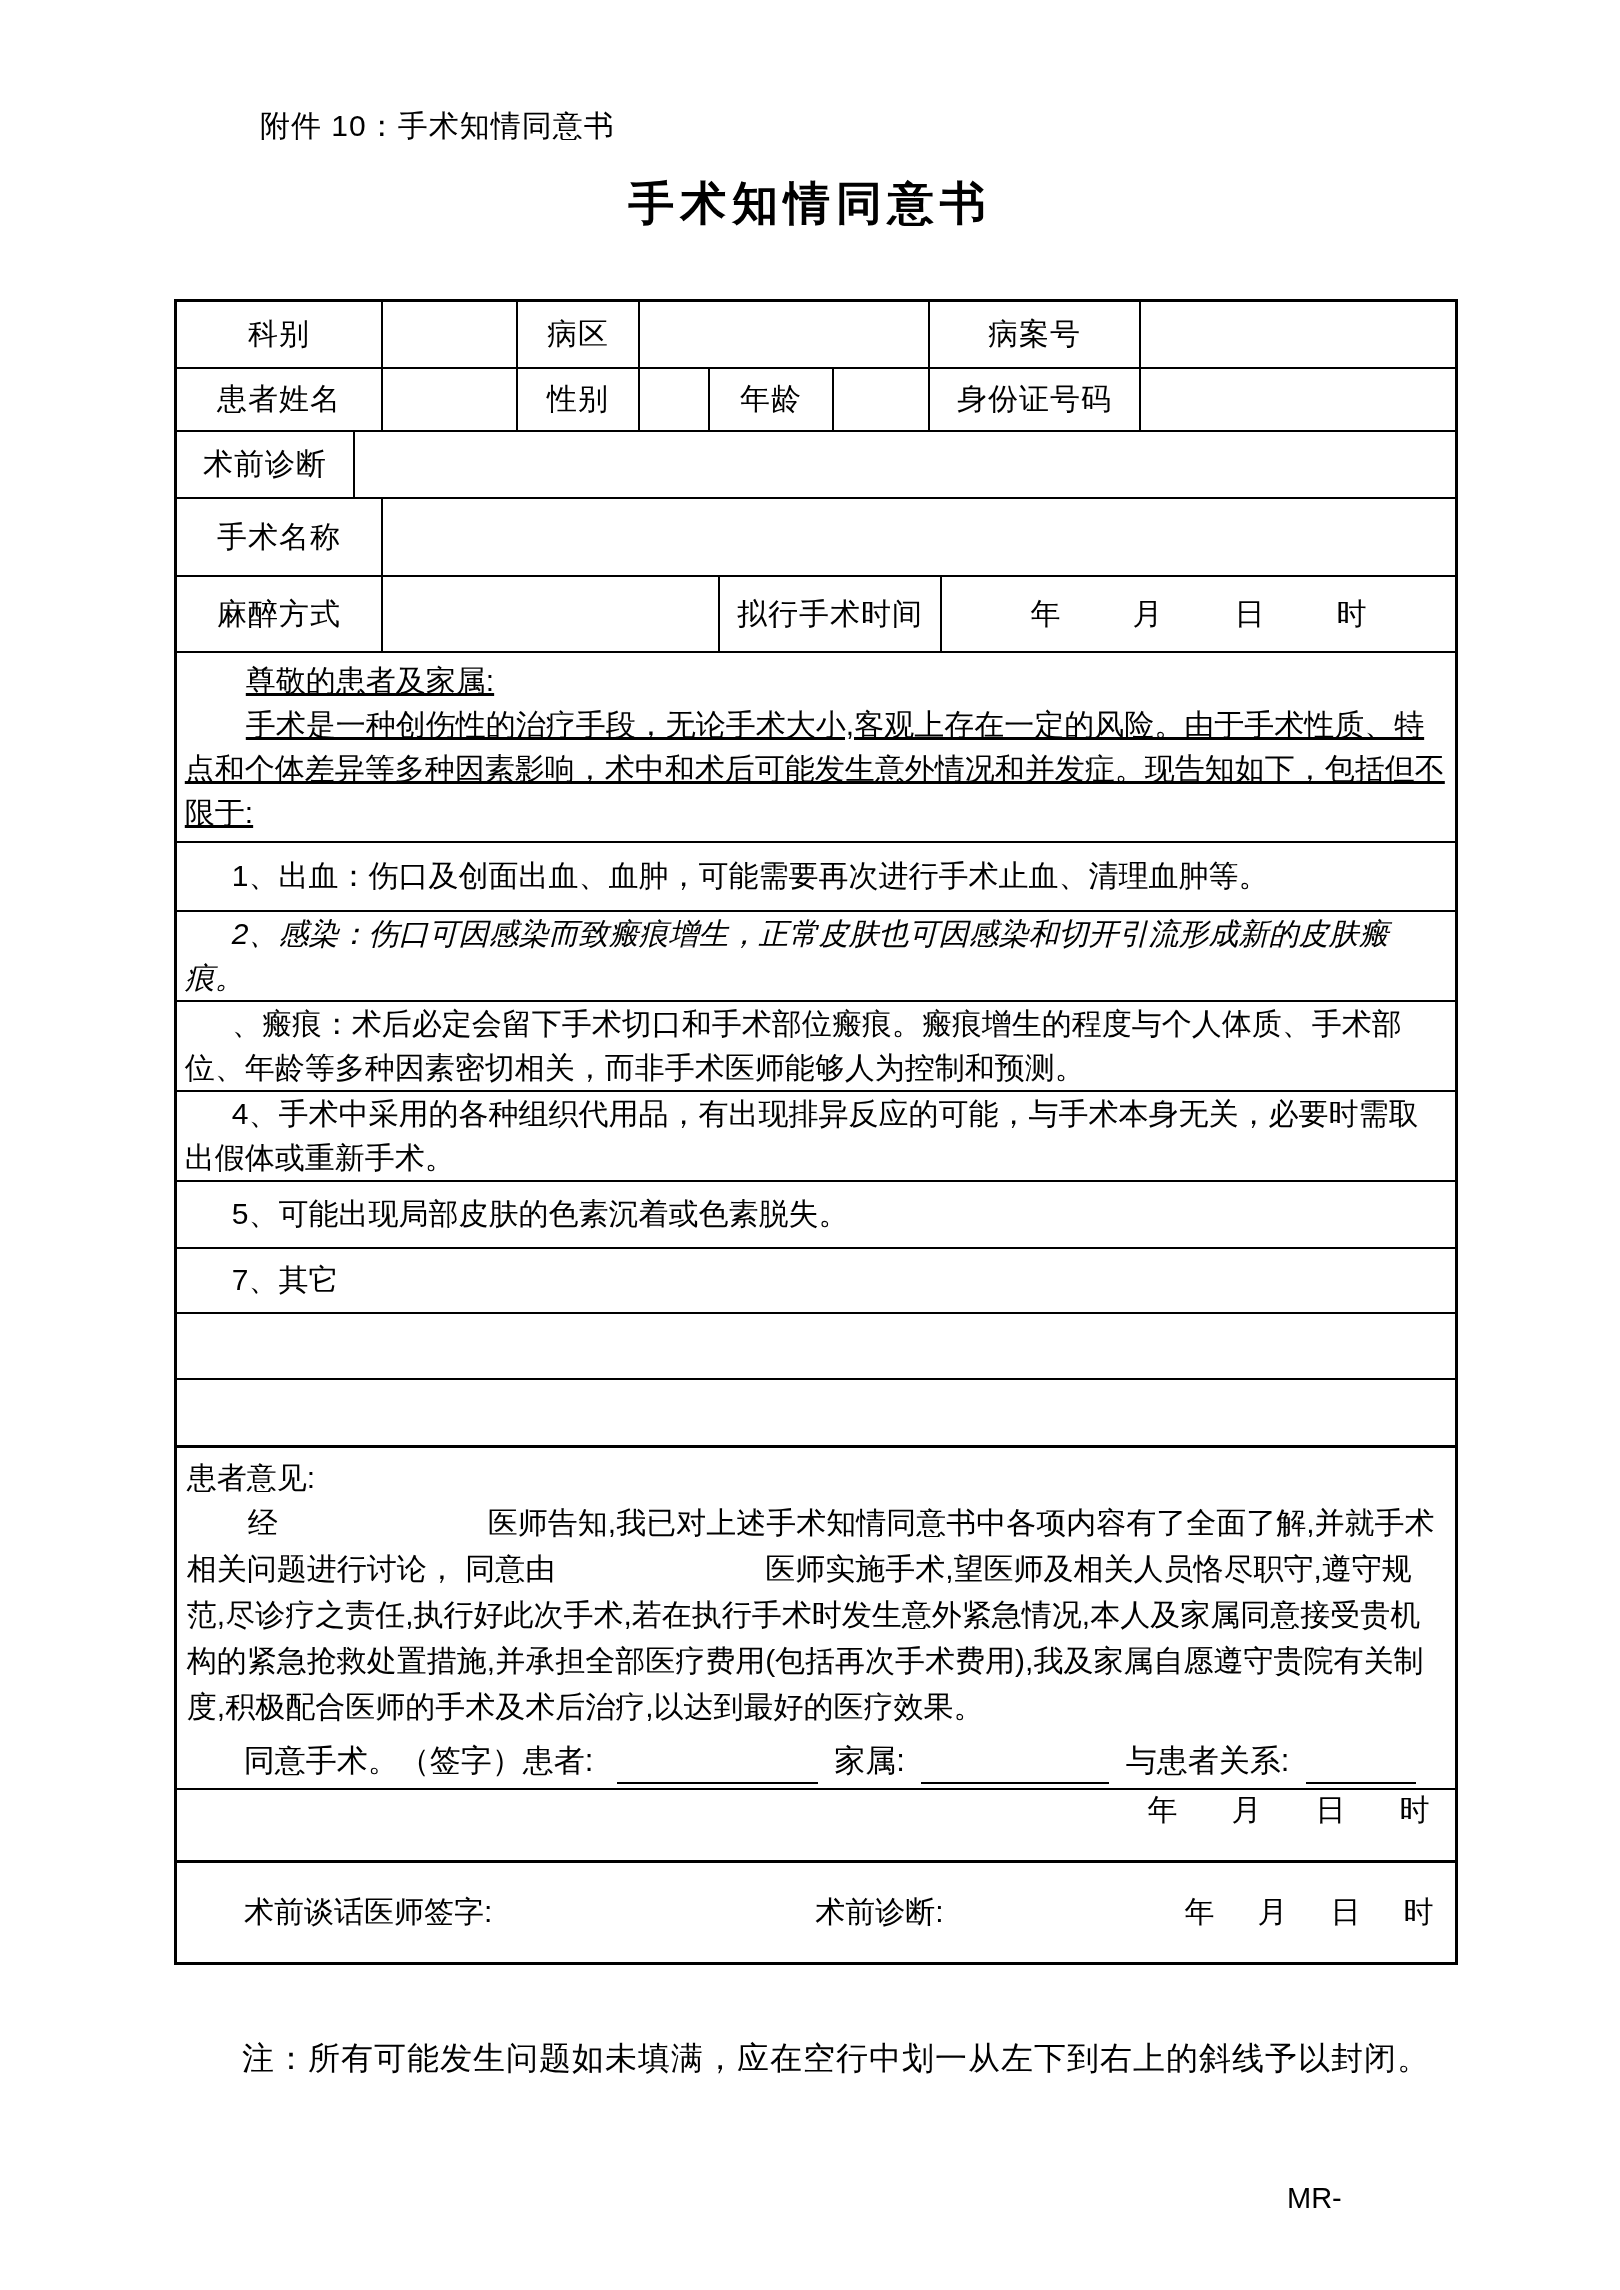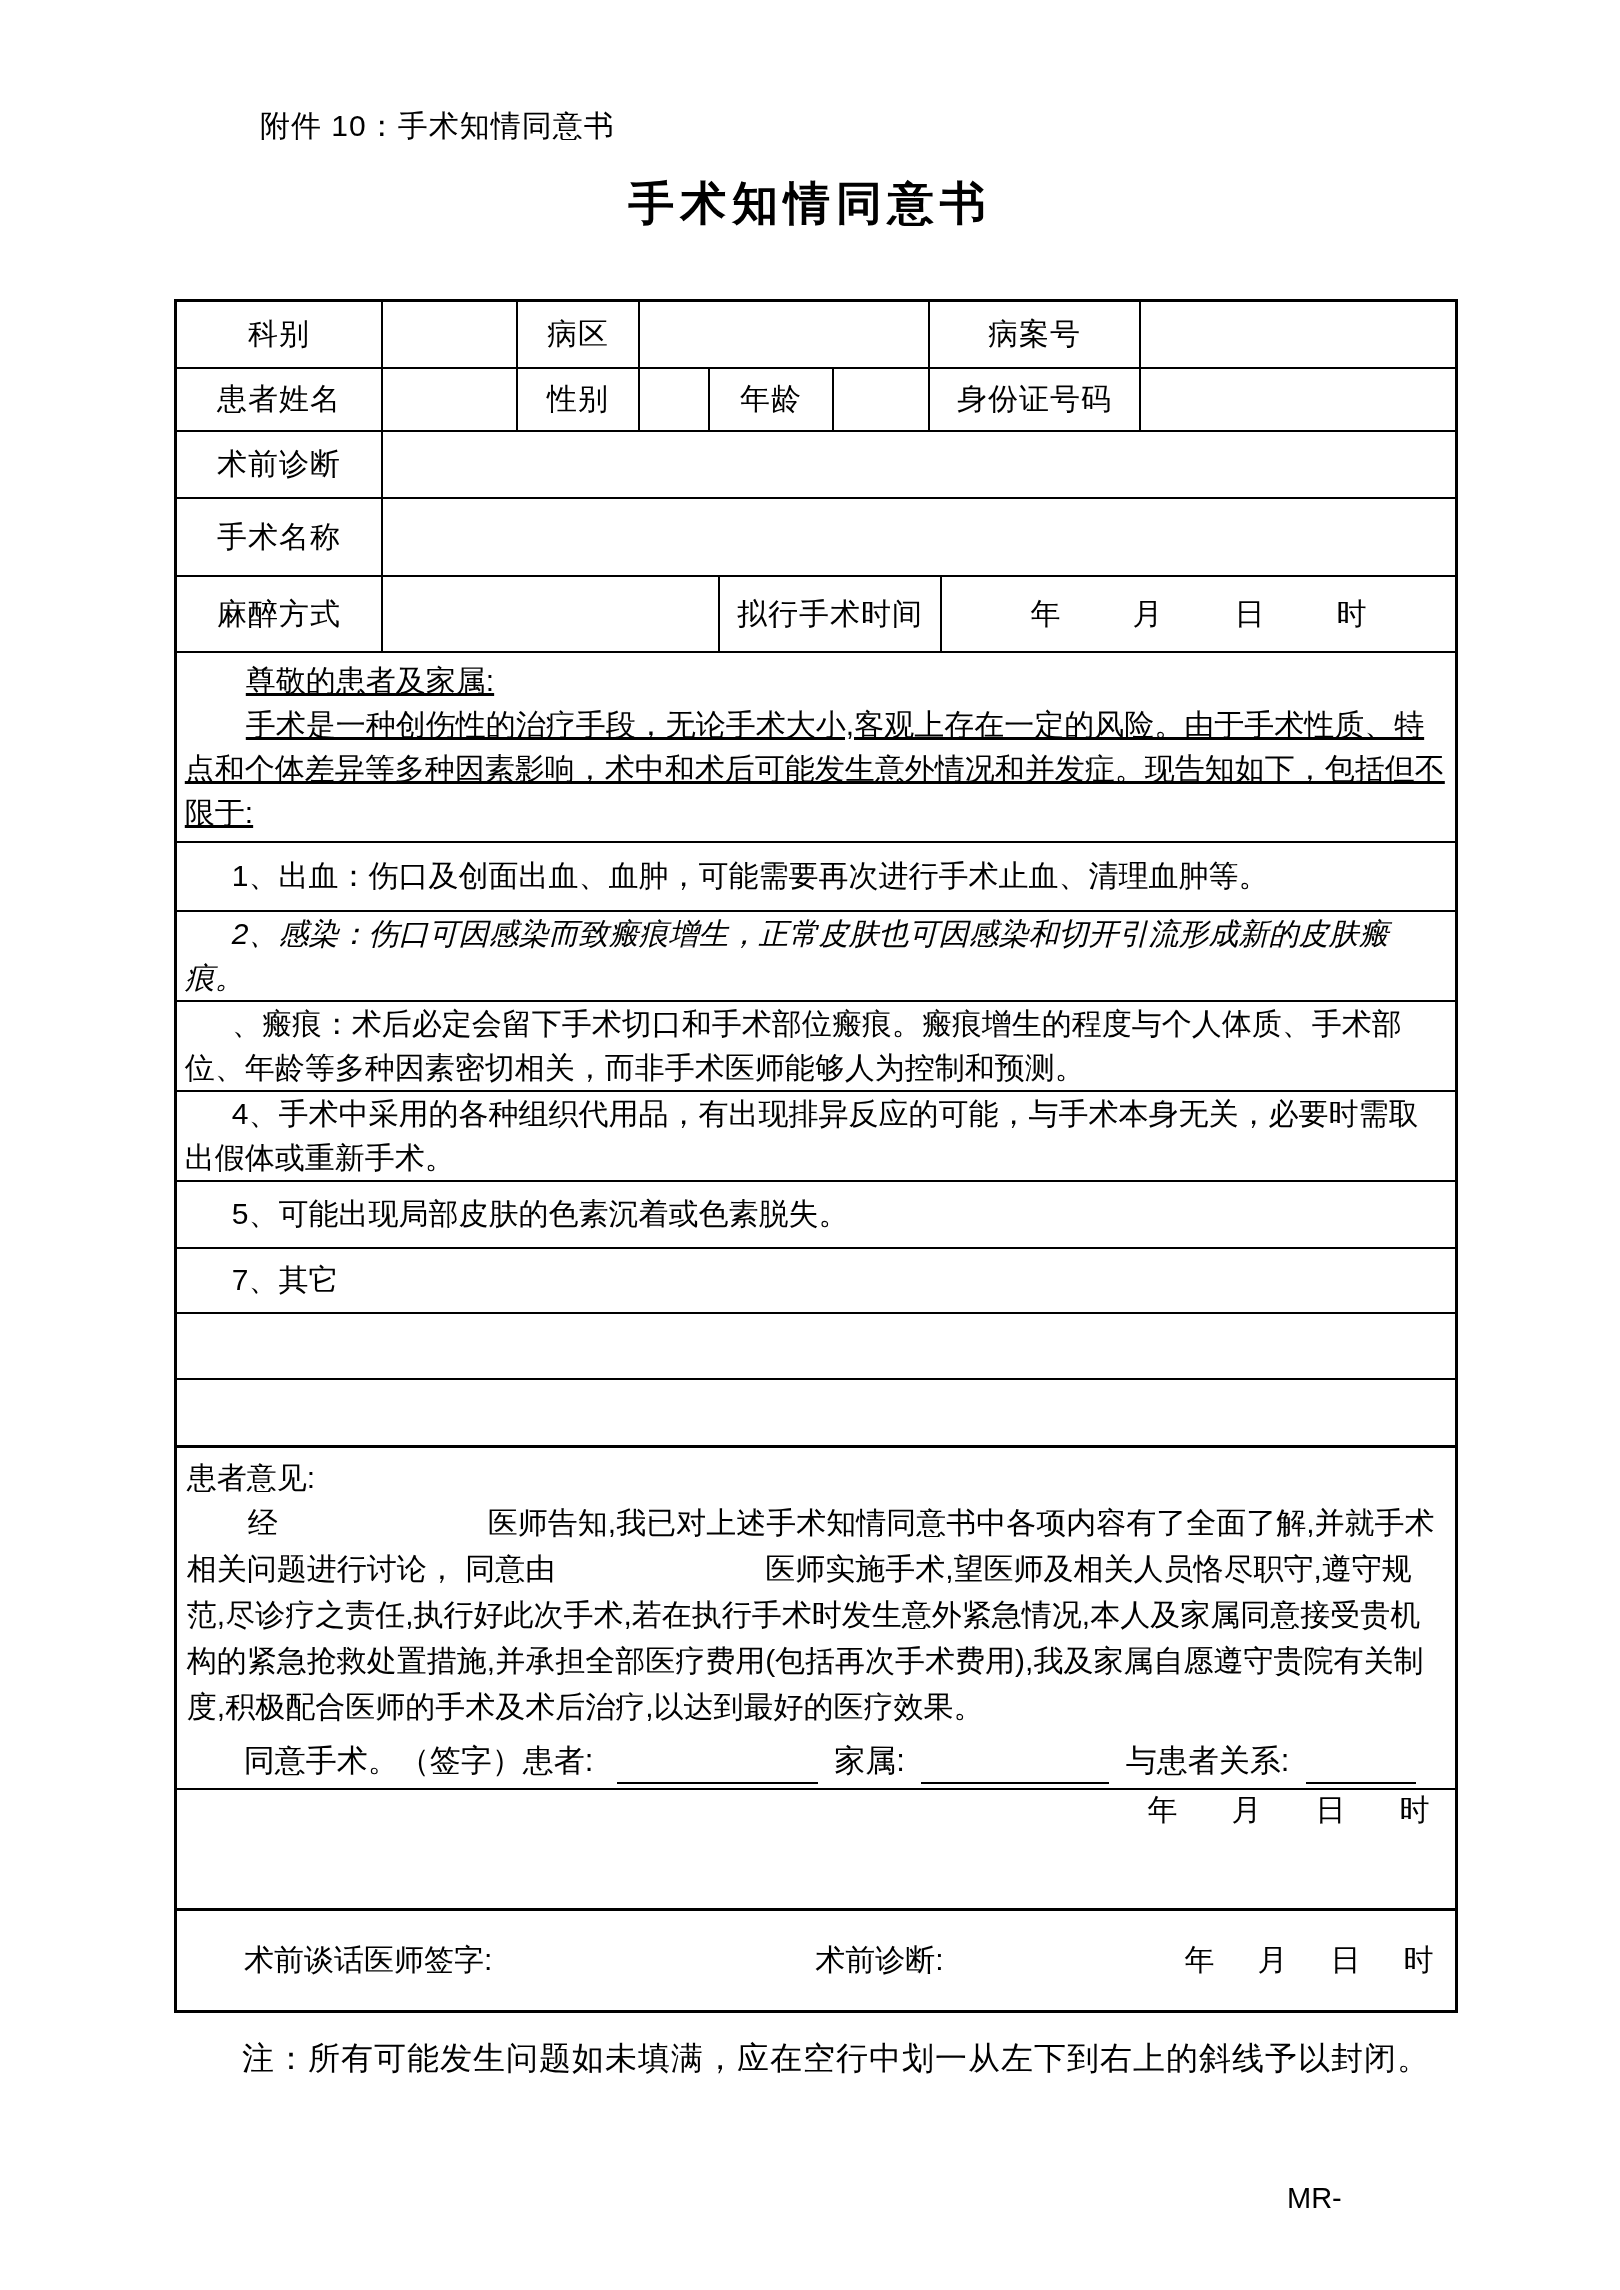--- a/index.html
+++ b/index.html
@@ -45,21 +45,21 @@
   .opinion-label { line-height:44px; }
   .opinion-statement { line-height:46px; text-indent:61px; }
   .consent-line { margin:7.8px 0 0 57px; font-size:31px; line-height:47px; white-space:nowrap; }
   .sig-line {
     display:inline-block; border-bottom:2px solid #000; height:39px;
     vertical-align:bottom;
   }
   .ml15 { margin-left:14.7px; } .ml8 { margin-left:7.8px; }
 
   .date-row { justify-content:flex-end; gap:54px; padding-right:25.5px; font-size:30px; }
-  .signoff-row { padding-left:67px; font-size:30px;margin-top:48px; }
+  .signoff-row { padding-left:67px; font-size:30px; }
   .surgeon-label { margin-left:323px; }
   .signoff-date { margin-left:auto; display:flex; gap:43px; padding-right:21.6px; }
 
   .bottom-note {
     position:absolute; left:242px; top:2037px; font-size:32px; letter-spacing:1px;
   }
   .footer-code {
     position:absolute; left:1287px; top:2182px; font-size:29px;
   }
 </style>
@@ -88,21 +88,21 @@
       <div class="cell fill" style="width:135px;"></div>
       <div class="cell label" style="width:122px;">性别</div>
       <div class="cell fill" style="width:70px;"></div>
       <div class="cell label" style="width:124px;">年龄</div>
       <div class="cell fill" style="width:96px;"></div>
       <div class="cell label" style="width:211px;">身份证号码</div>
       <div class="cell fill grow"></div>
     </div>
 
     <div class="row" style="min-height:67px;">
-      <div class="cell label" style="width:204px;text-align:center;">术前诊断</div>
+      <div class="cell label" style="width:176px;text-align:center;">术前诊断</div>
       <div class="cell fill grow"></div>
     </div>
 
     <div class="row" style="min-height:78px;">
       <div class="cell label" style="width:204px;">手术名称</div>
       <div class="cell fill grow"></div>
     </div>
 
     <div class="row" style="min-height:76px;">
       <div class="cell label" style="width:204px;">麻醉方式</div>

